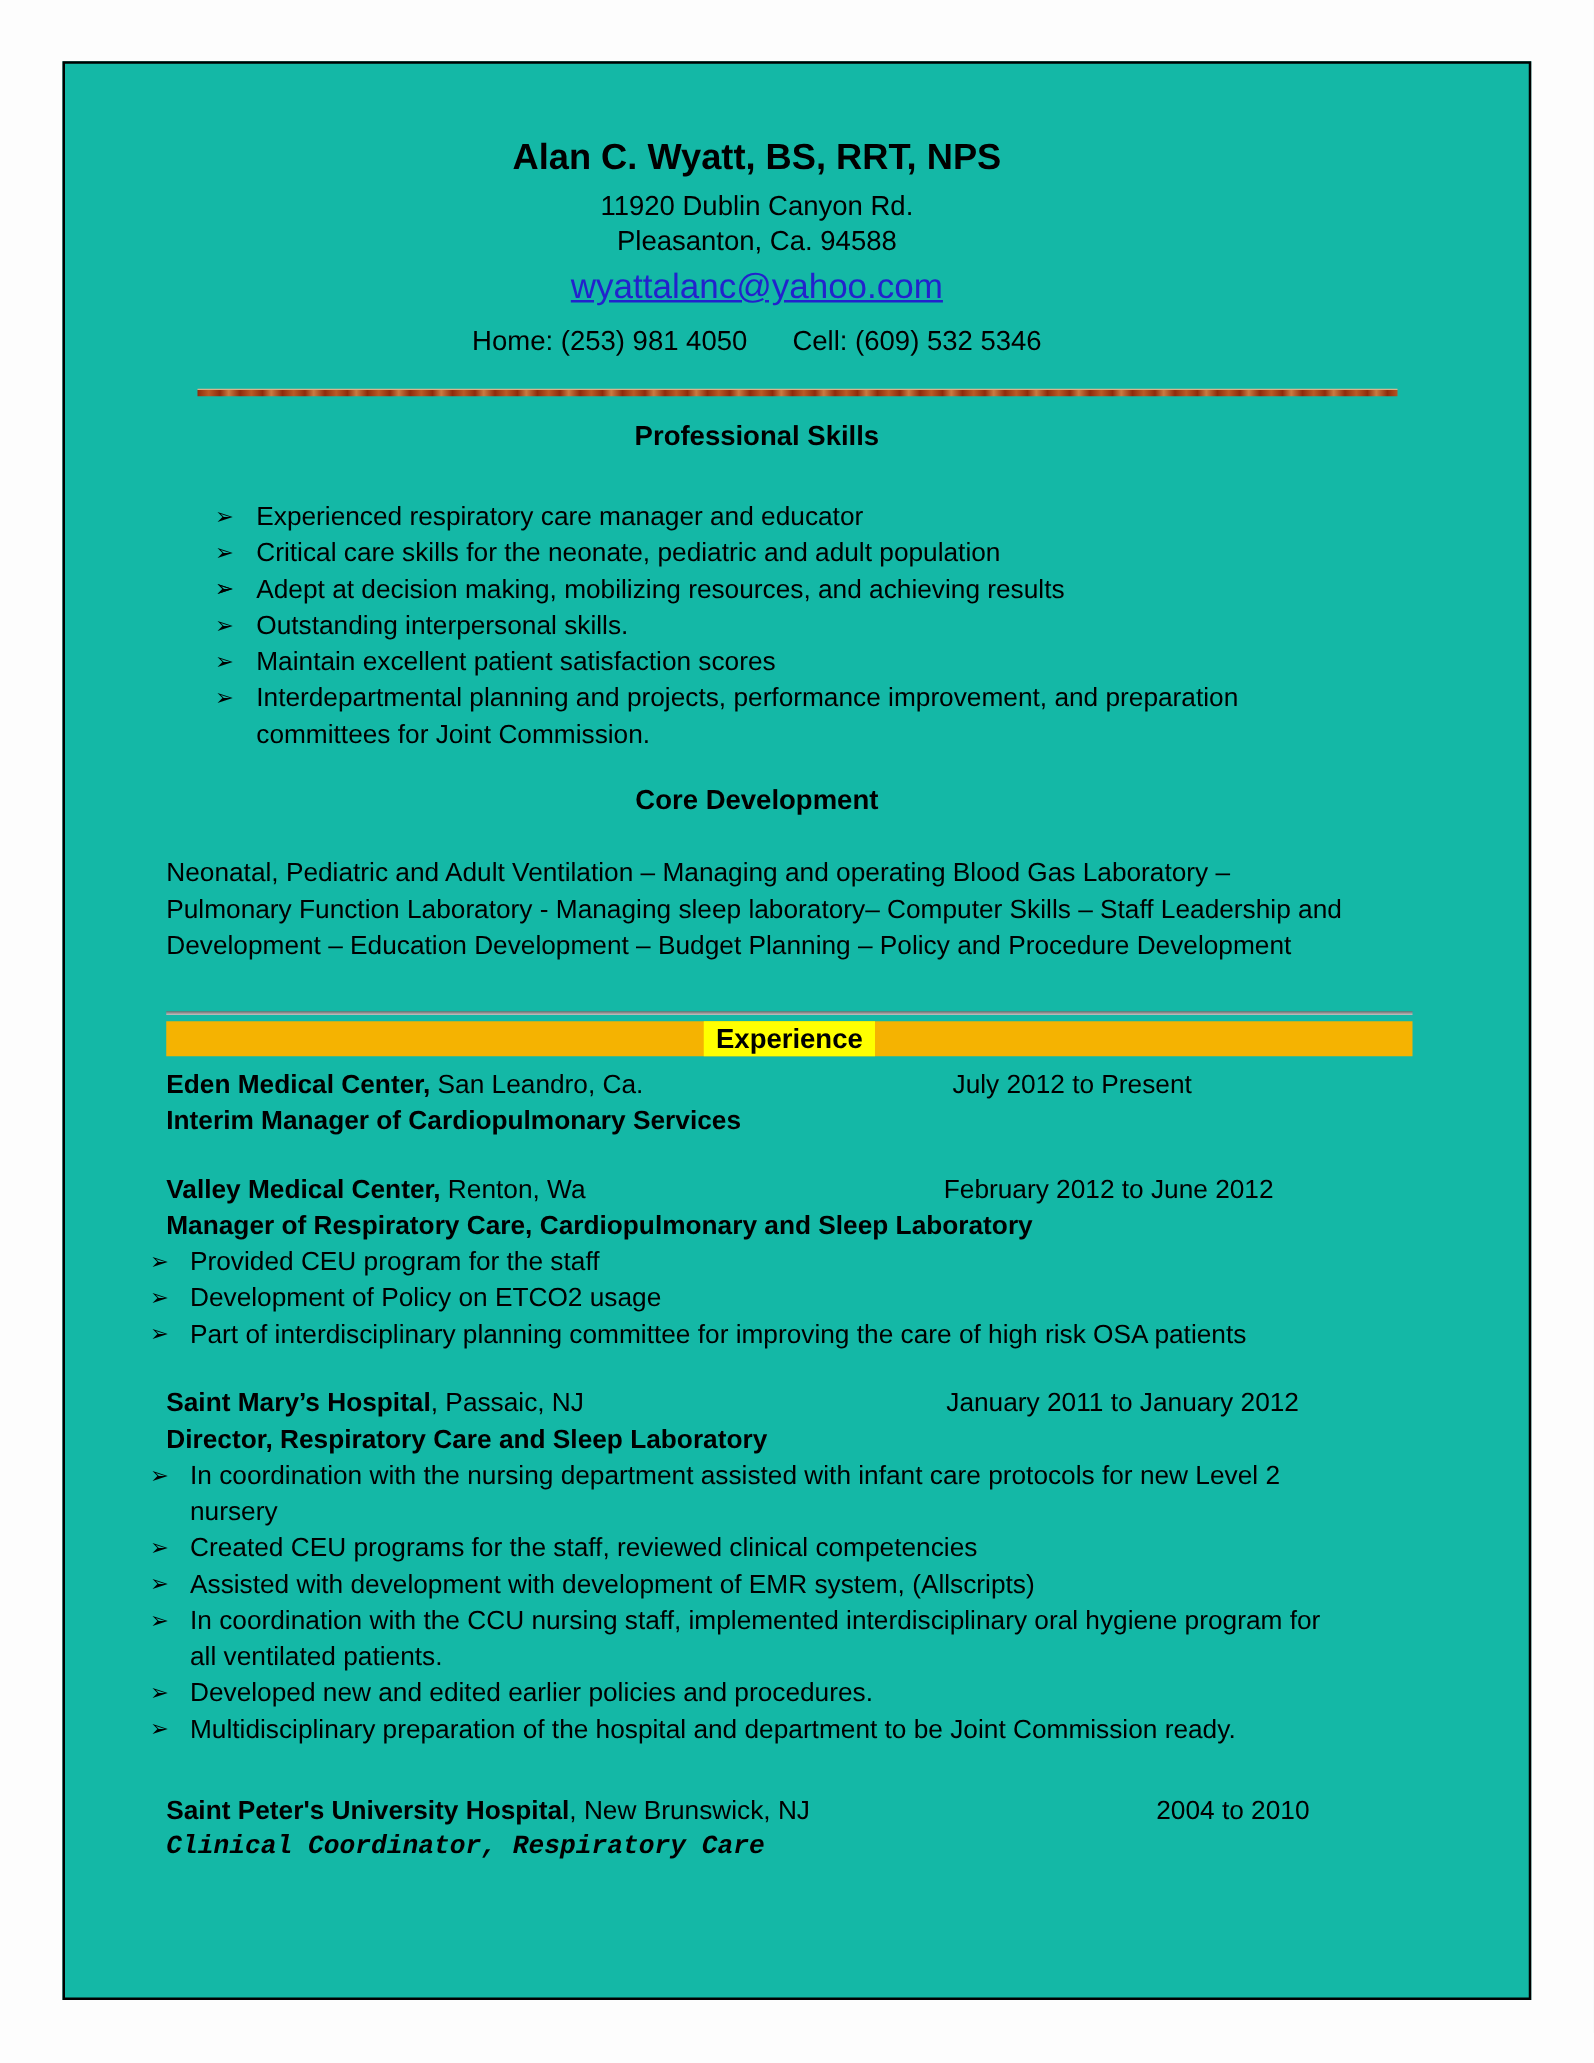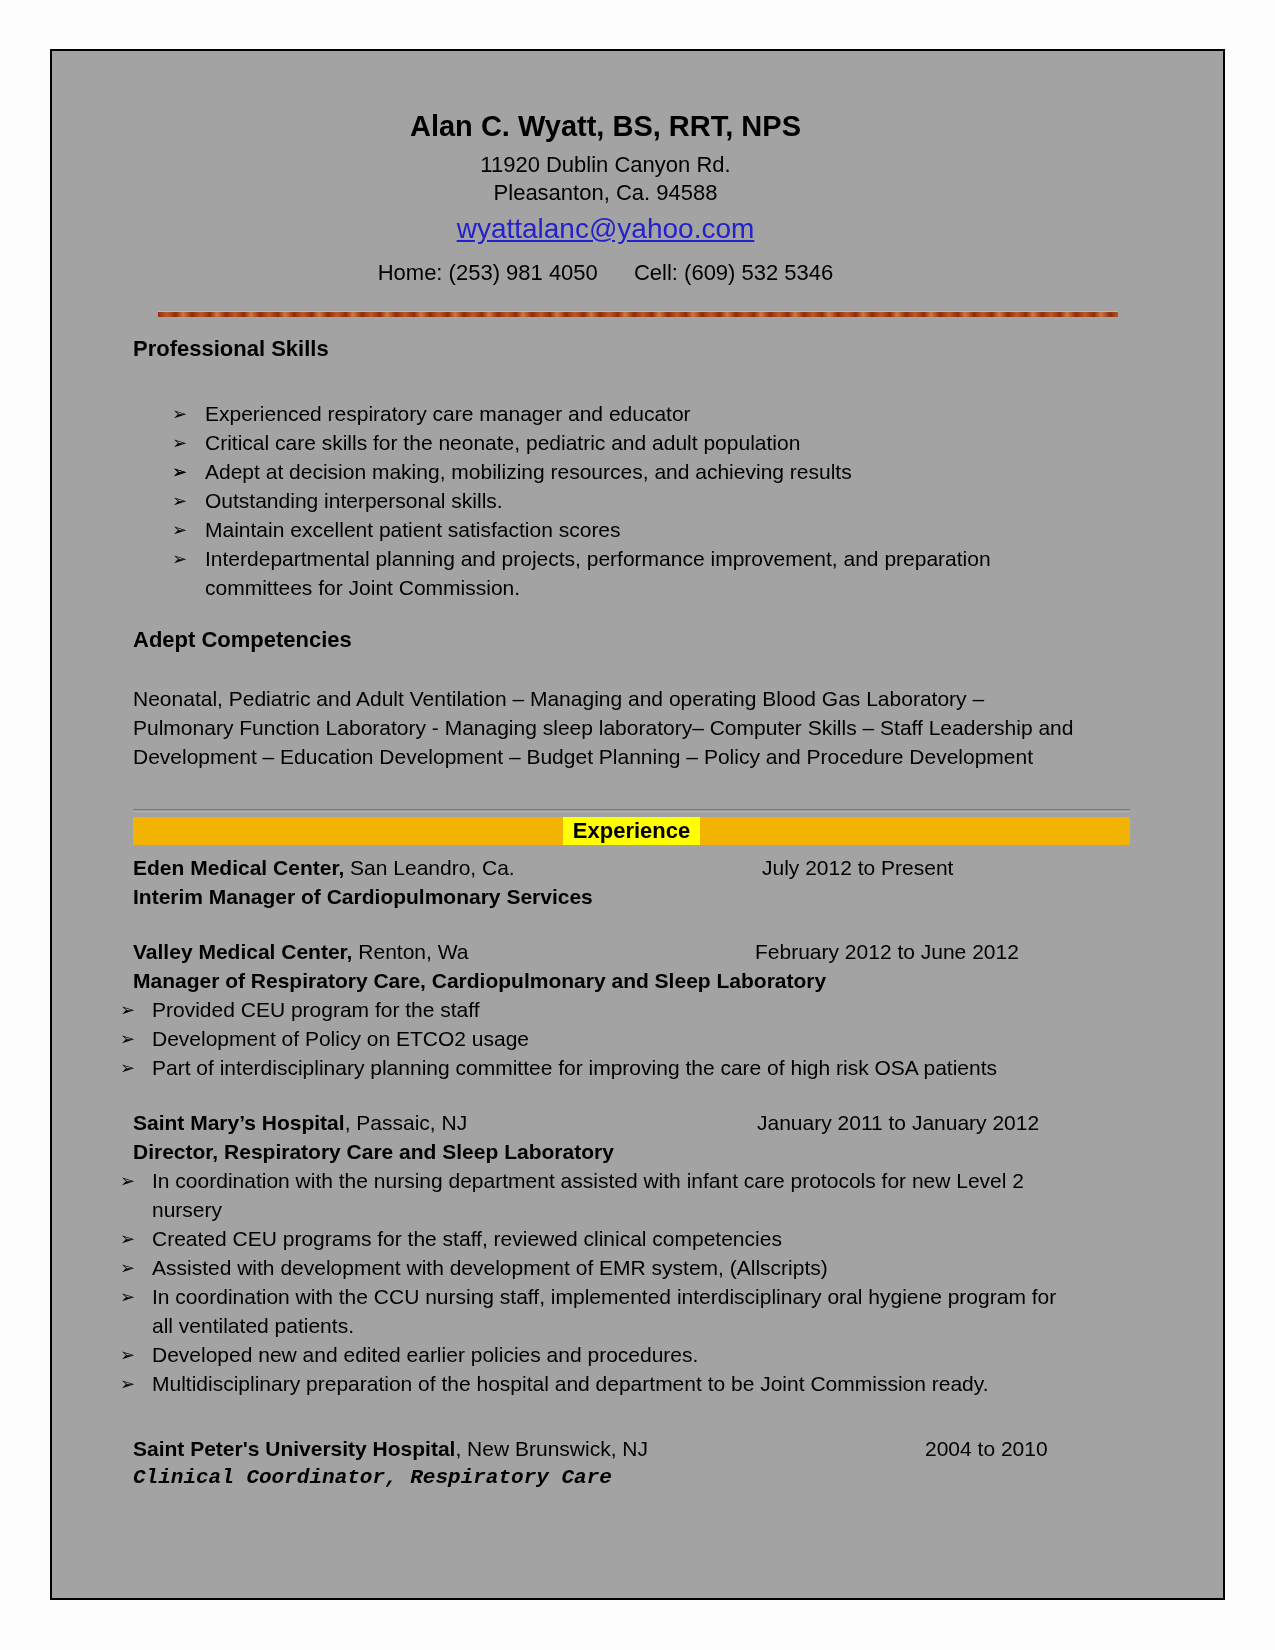--- a/index.html
+++ b/index.html
@@ -17,21 +17,21 @@
     overflow: hidden;
   }
   .page {
     position: absolute;
     left: 50px;
     top: 49px;
     width: 1175px;
     height: 1551px;
     box-sizing: border-box;
     border: 2px solid #000;
-    background: #a3a3a3;
+    background: #14b8a6;
     padding: 58px 145px 0 81px;
   }
   
   .hdr { text-align: center; }
   .hdr-name {
     font-size: 29px;
     font-weight: bold;
     line-height: 34px;
     margin: 0 0 8px 0;
   }
@@ -53,21 +53,21 @@
       repeating-linear-gradient(90deg,
         var(--rule-dark, #8f2b0c) 0px,  var(--rule-mid, #b95a26) 9px,
         var(--rule-dark, #8f2b0c) 18px, var(--rule-light, #c97b42) 25px,
         var(--rule-dark, #8f2b0c) 34px);
     border-top: 1px solid #d9b28c;
   }
   
   .sec-title {
     font-size: 22px;
     font-weight: bold;
-    text-align: left;
+    text-align: center;
     line-height: 28px;
     margin: 0;
   }
   .skills-title { margin-top: 18px; }
   .core-title   { margin-top: 24px; }
   
   ul.skills {
     list-style: none;
     margin: 36px 0 0 0;
     padding: 0;
@@ -169,21 +169,21 @@
     <ul class="skills">
       <li><span class="arrow">➢</span><span>Experienced respiratory care manager and educator</span></li>
       <li><span class="arrow">➢</span><span>Critical care skills for the neonate, pediatric and adult population</span></li>
       <li><span class="arrow">➢</span></li>
       <li><span class="arrow">➢</span><span>Adept at decision making, mobilizing resources, and achieving results</span></li>
       <li><span class="arrow">➢</span><span>Outstanding interpersonal skills.</span></li>
       <li><span class="arrow">➢</span><span>Maintain excellent patient satisfaction scores</span></li>
       <li><span class="arrow">➢</span><span>Interdepartmental planning and projects, performance improvement, and preparation committees for Joint Commission.</span></li>
     </ul>
 
-    <h2 class="sec-title core-title">Adept Competencies</h2>
+    <h2 class="sec-title core-title">Core Development</h2>
     <p class="core-text">Neonatal, Pediatric and Adult Ventilation – Managing and operating Blood Gas Laboratory – Pulmonary Function Laboratory - Managing sleep laboratory– Computer Skills – Staff Leadership and Development – Education Development – Budget Planning – Policy and Procedure Development</p>
 
     <div class="exp-divider"></div>
     <div class="exp-bar">
       <span class="exp-title">Experience</span>
     </div>
 
     <section class="entry first">
       <div class="entry-head">
         <span class="company">Eden Medical Center,</span><span class="loc"> San Leandro, Ca.</span>

